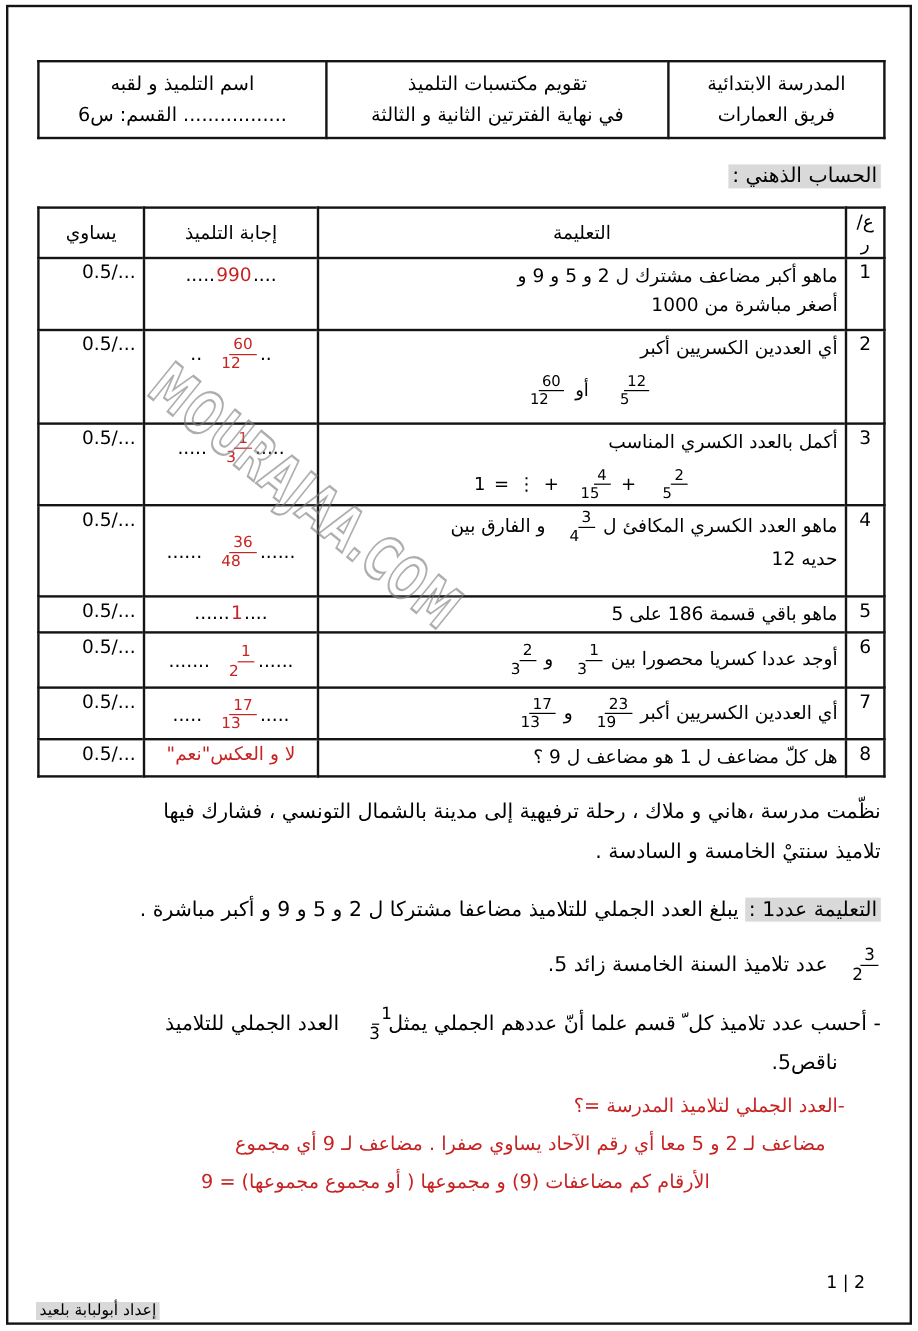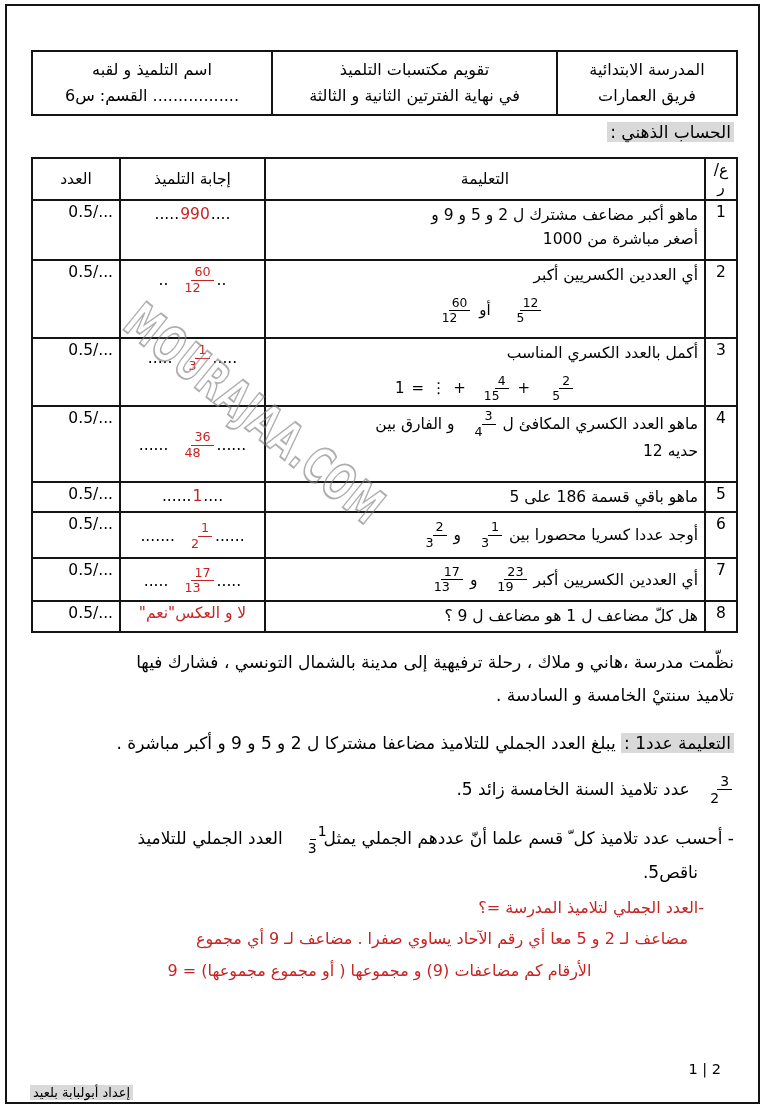--- a/index.html
+++ b/index.html
@@ -19,21 +19,21 @@
 
   
   table{border-collapse:collapse;}
   .hdr-table{width:705px;direction:rtl;table-layout:fixed;}
   .hdr-table td{
     border:2px solid #141414;text-align:center;vertical-align:middle;
     font-size:16px;line-height:1.6;padding:2px 4px;height:58px;
   }
 
   .hl{background:var(--hl,#d9d9d9);padding:0 3px;}
-  .section-title{display:inline-block;font-size:17px;margin-top:6px;}
+  .section-title{display:inline-block;font-size:17px;margin-top:21px;}
 
   
   .main-table{width:705px;direction:rtl;table-layout:fixed;margin-top:15px;}
   .main-table td,.main-table th{
     border:2px solid #141414;padding:2px 6px;font-size:15.5px;
     vertical-align:top;box-sizing:border-box;font-weight:normal;
   }
   .main-table th{text-align:center;height:26px;vertical-align:middle;}
   .cell-num{text-align:center;}
   .cell-q{text-align:right;line-height:1.55;}
@@ -117,21 +117,21 @@
         <col style="width:32px">
         <col style="width:440px">
         <col style="width:145px">
         <col style="width:88px">
       </colgroup>
     <tbody>
         <tr>
       <th>ع/ر</th>
       <th>التعليمة</th>
       <th>إجابة التلميذ</th>
-      <th>العدد</th>
+      <th>يساوي</th>
     </tr>
 
     <tr style="height:60px">
       <td class="cell-num">1</td>
       <td class="cell-q">
         <span>ماهو أكبر مضاعف مشترك ل 2 و 5 و 9 و</span><br>
         <span>أصغر مباشرة من 1000</span>
       </td>
       <td class="cell-ans">
         <span class="ans">

